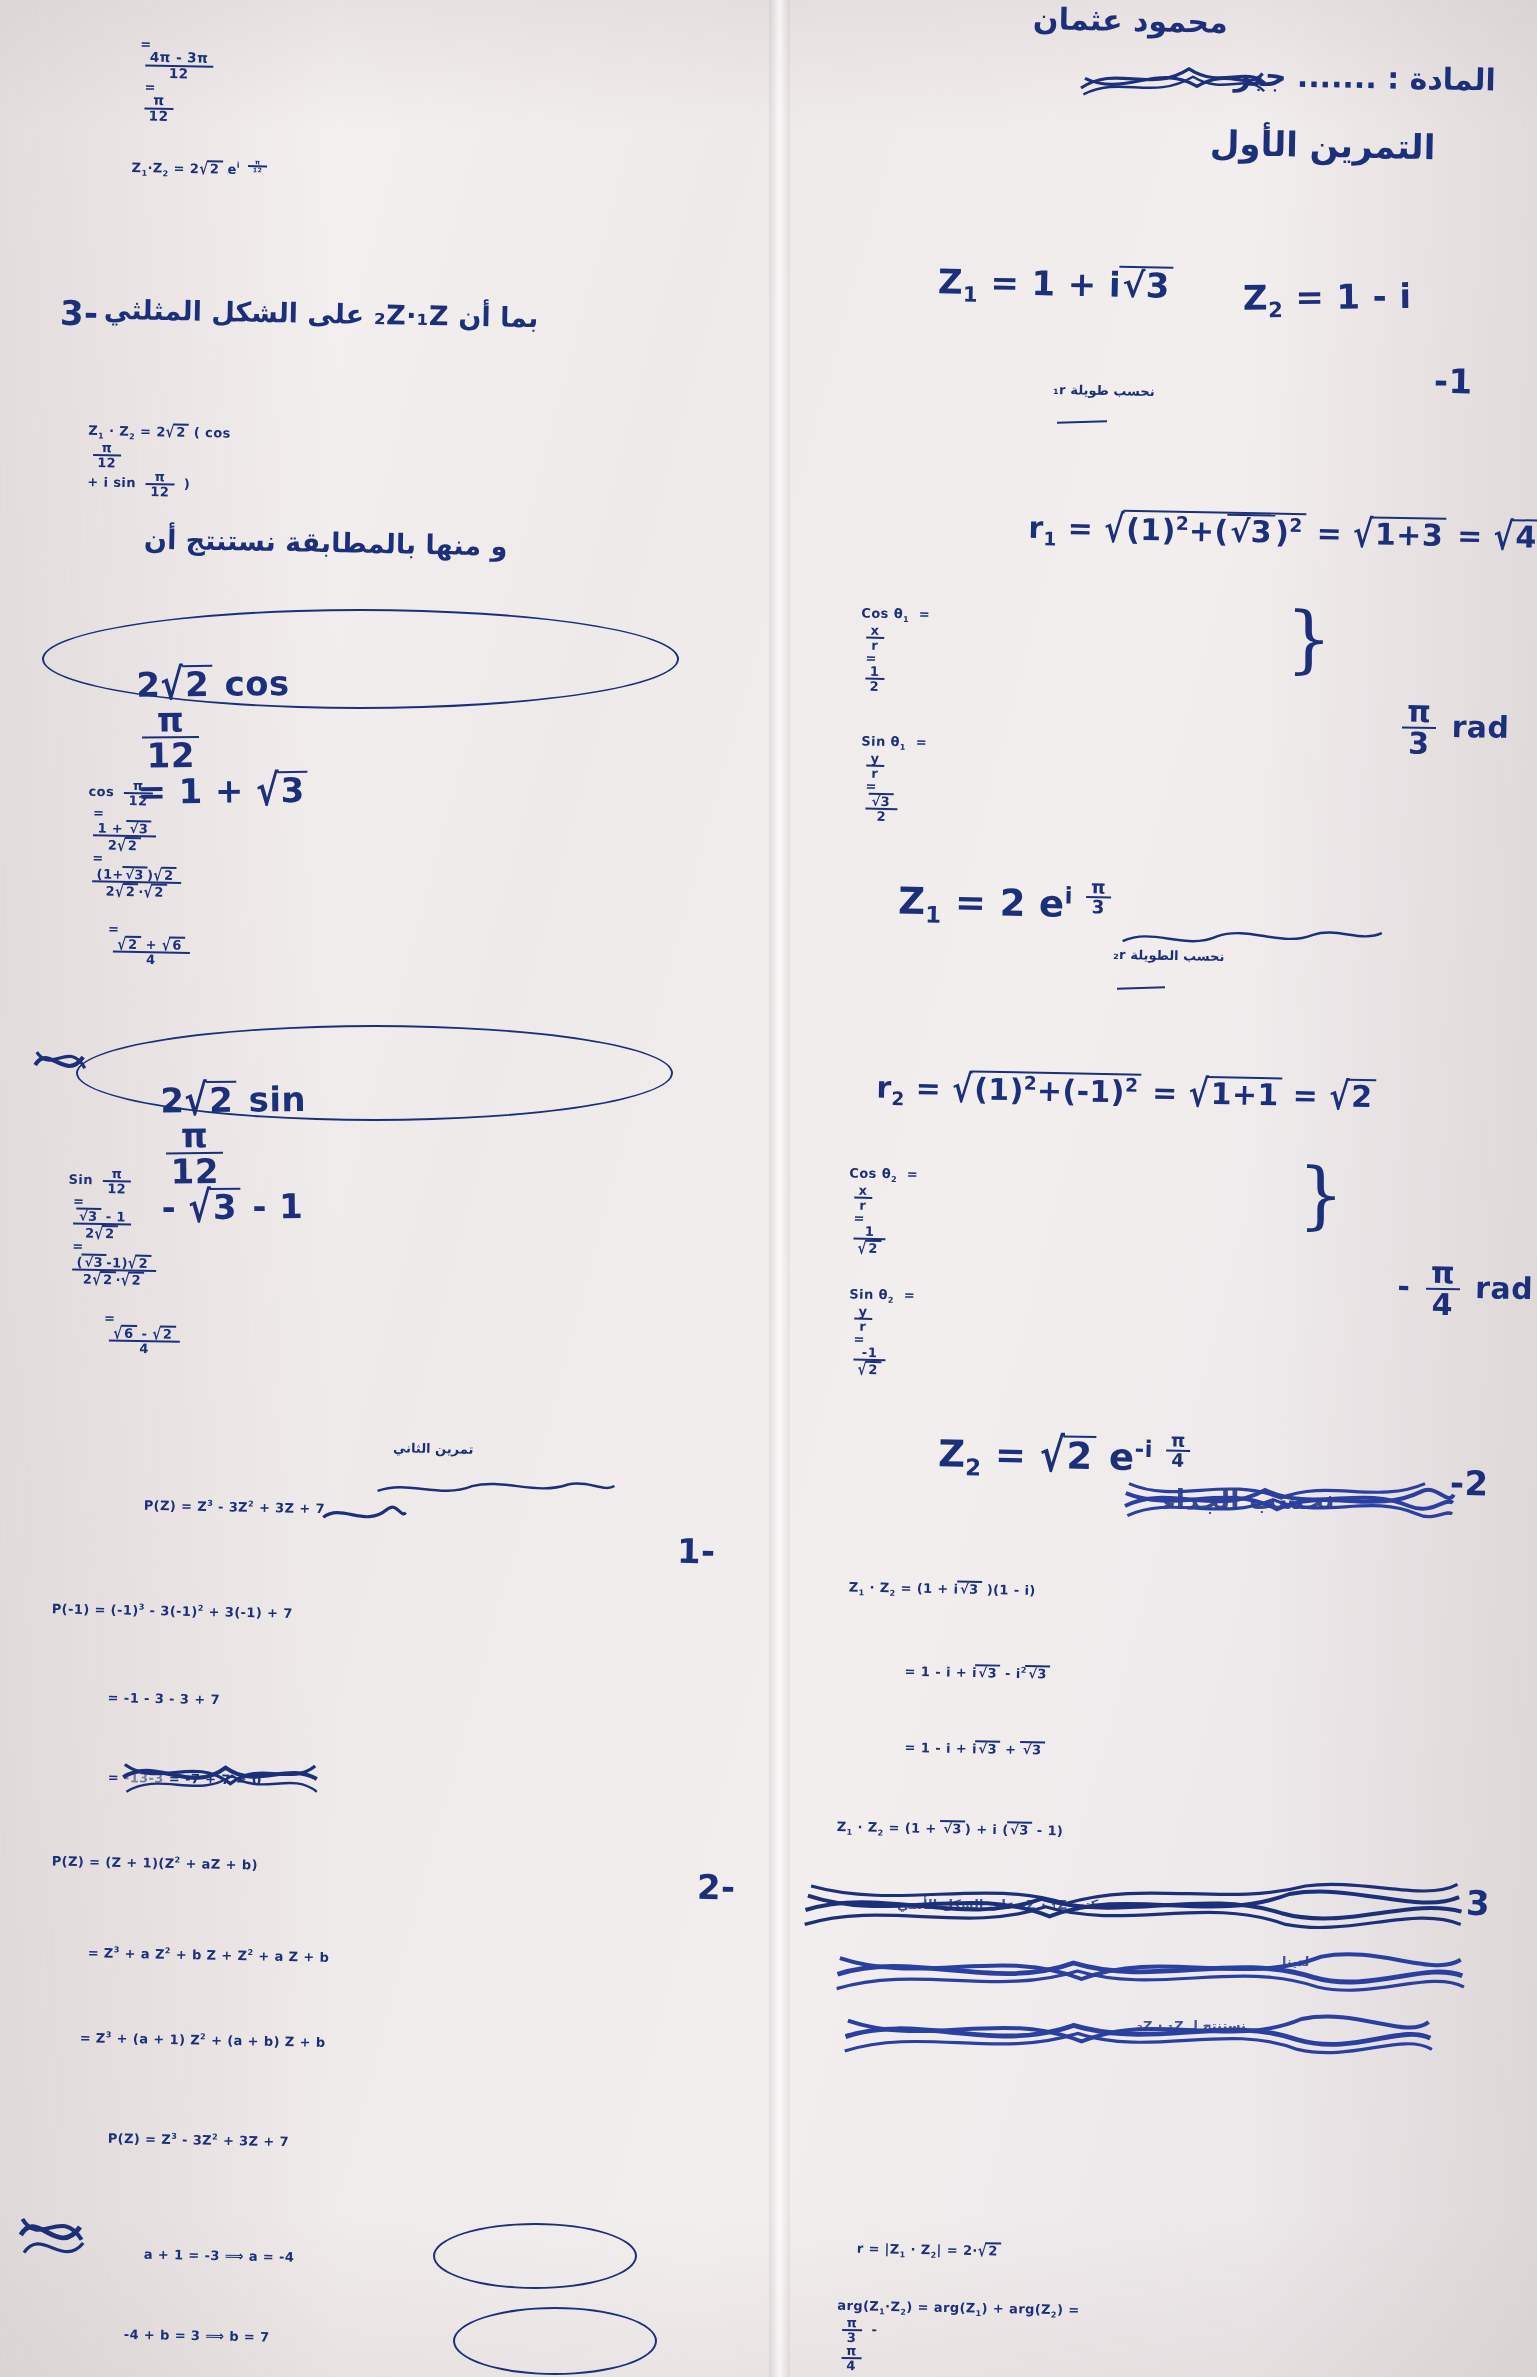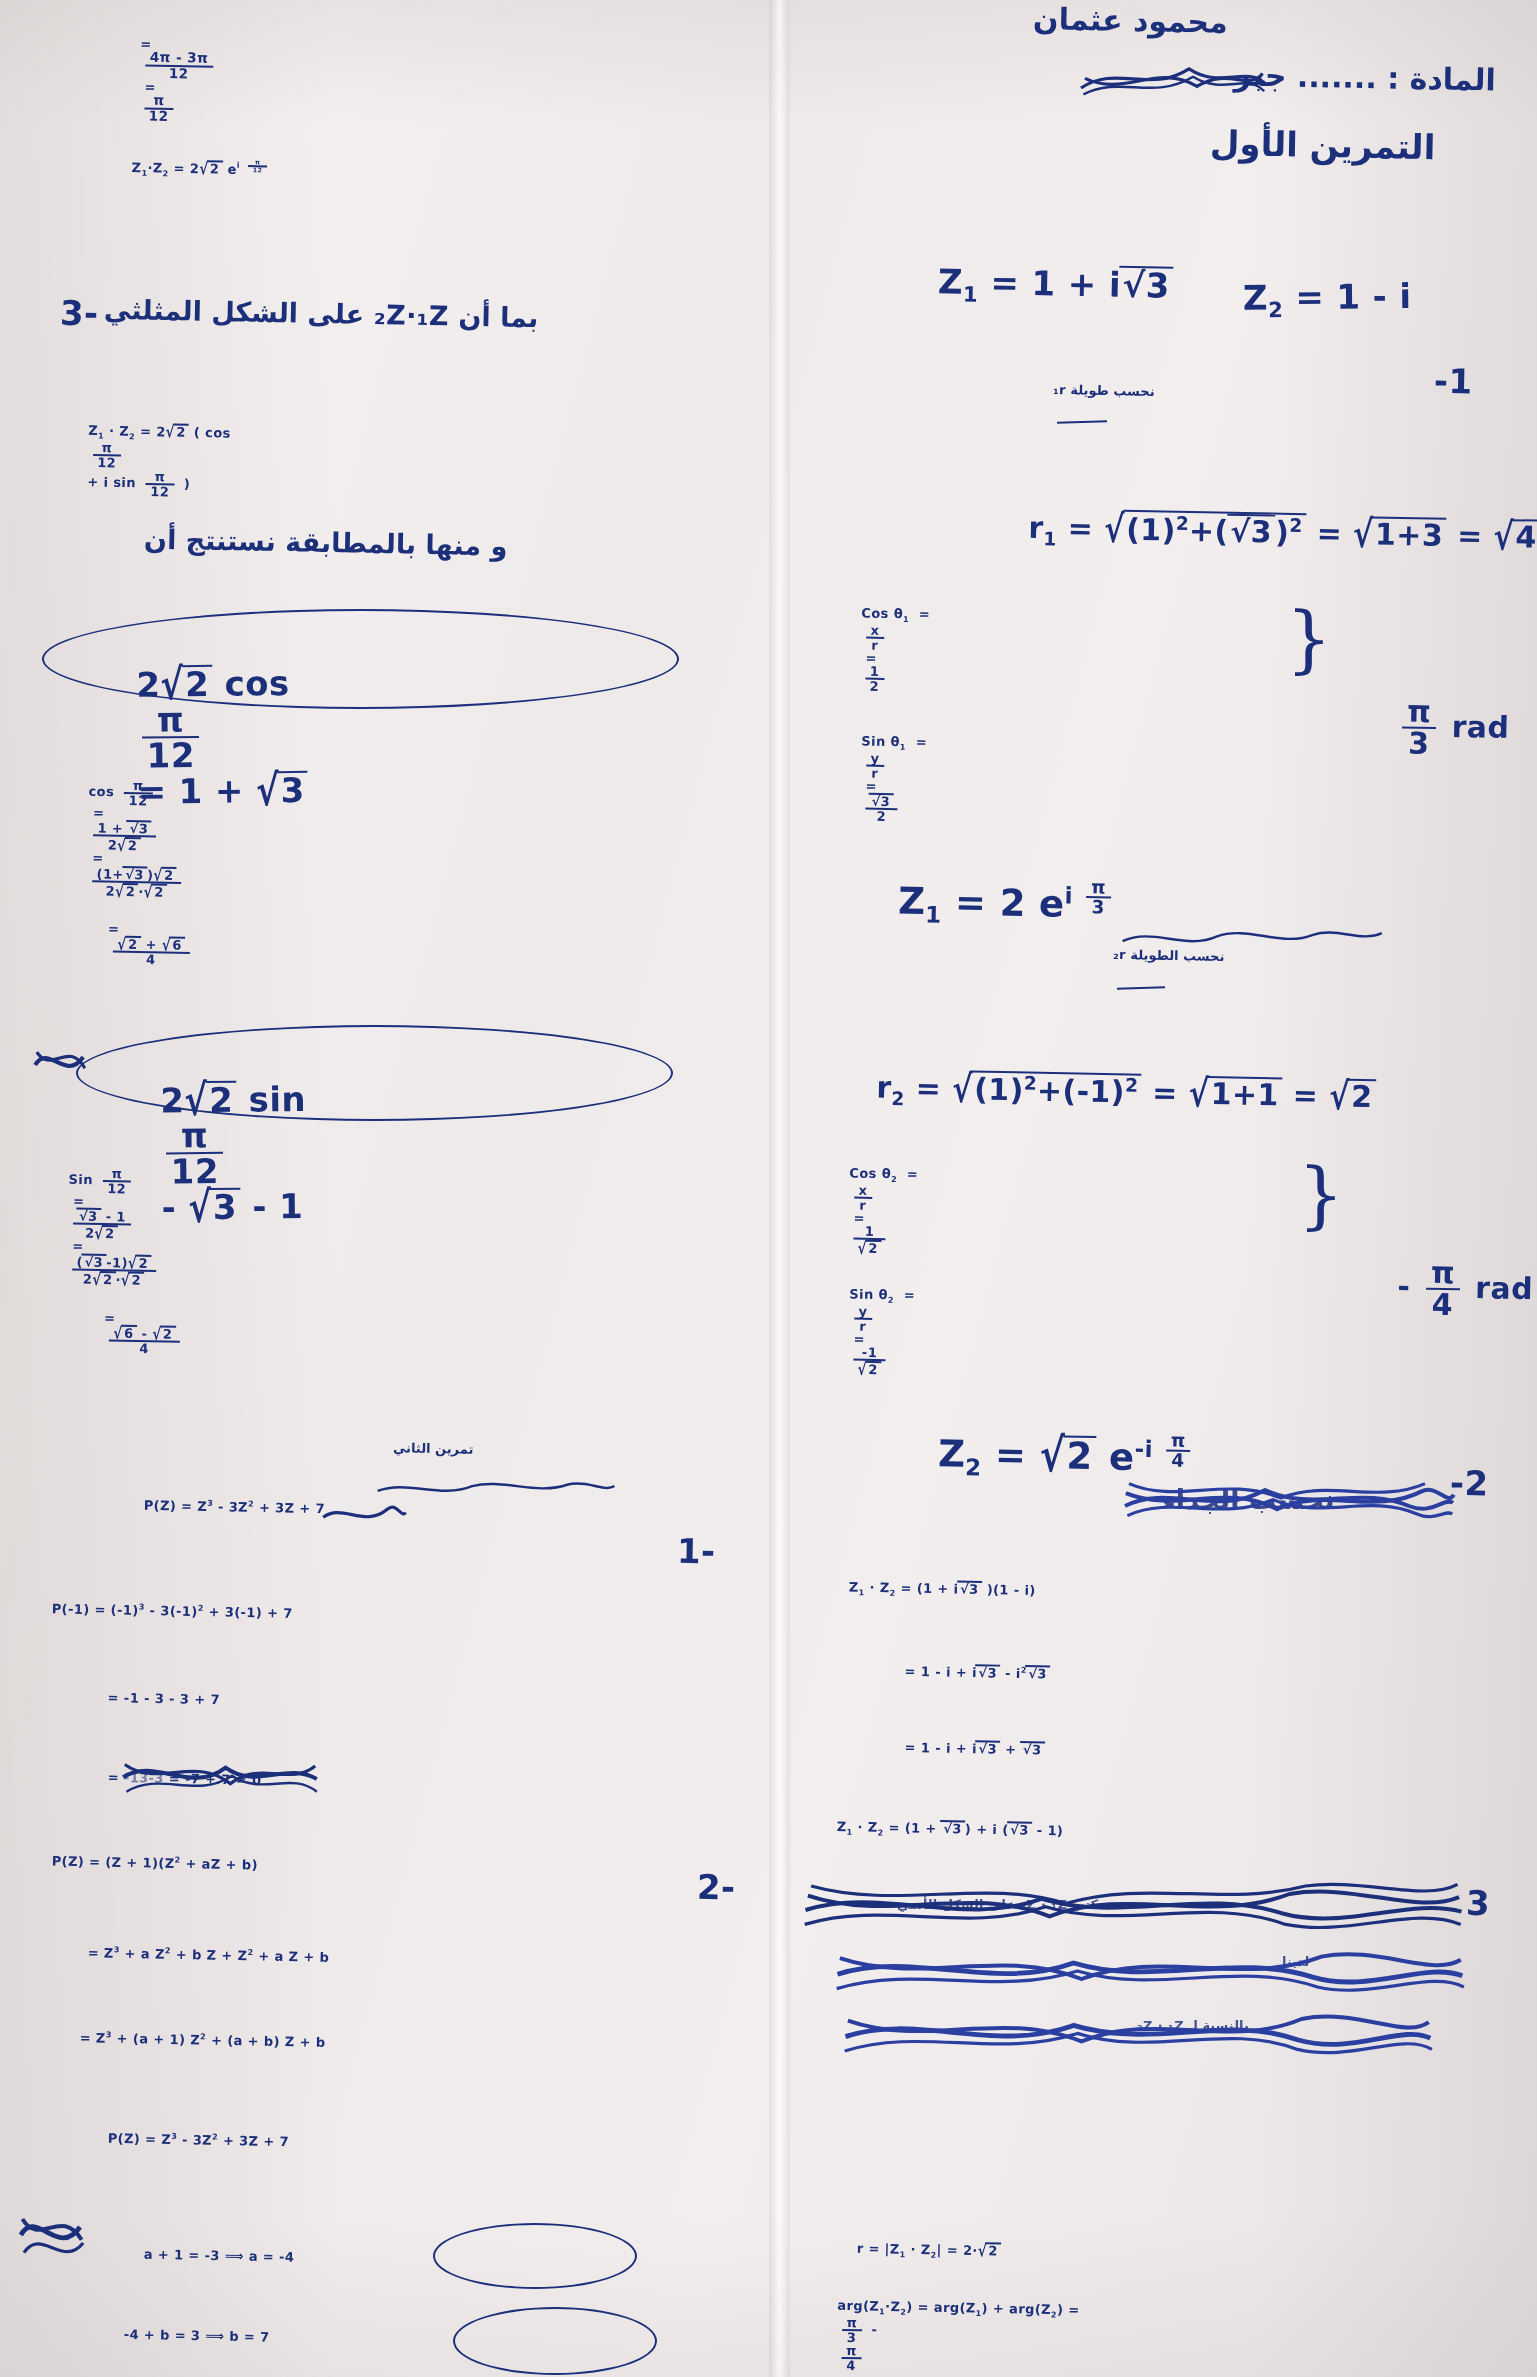--- a/index.html
+++ b/index.html
@@ -243,21 +243,21 @@
     <path d="M12,10 C120,40 230,0 330,32 C430,2 530,36 630,10 C700,0 780,30 820,8" stroke="#1c2f7a" stroke-width="4" fill="none"></path>
   </svg>
 
   <div class="hw ar s32" style="left:1282px; top:1955px; opacity:0.8;">لدينا</div>
   <svg class="scribble" style="left:833px; top:1939px; width:633px; height:64px;" viewBox="0 0 790 80" width="633" height="64">
     <path d="M5,44 C100,14 200,66 300,30 C400,60 500,16 600,48 C670,68 740,28 786,46" stroke="#2a3fa0" stroke-width="6" fill="none"></path>
     <path d="M8,24 C110,58 210,10 310,50 C410,12 510,60 610,22 C680,8 750,48 784,26" stroke="#2a3fa0" stroke-width="5" fill="none"></path>
     <path d="M4,62 C105,32 205,72 305,40 C405,70 505,26 605,60 C675,76 745,38 788,60" stroke="#2a3fa0" stroke-width="4" fill="none"></path>
   </svg>
 
-  <div class="hw ar s32" style="left:1137px; top:2019px; opacity:0.8;">بالنسبة لـ Z₁ · Z₂</div>
+  <div class="hw ar s32" style="left:1137px; top:2019px; opacity:0.8;">نستنتج لـ Z₁ · Z₂</div>
   <svg class="scribble" style="left:841px; top:2003px; width:593px; height:64px;" viewBox="0 0 740 80" width="593" height="64">
     <path d="M5,42 C95,12 190,64 290,28 C390,58 480,14 570,46 C640,66 700,26 736,44" stroke="#2a3fa0" stroke-width="6" fill="none"></path>
     <path d="M8,22 C105,56 200,8 300,48 C395,10 485,58 575,20 C645,6 705,46 734,24" stroke="#2a3fa0" stroke-width="5" fill="none"></path>
     <path d="M4,60 C100,30 195,70 295,38 C390,68 480,24 570,58 C640,74 700,36 738,58" stroke="#2a3fa0" stroke-width="4" fill="none"></path>
   </svg>
 
   <div class="hw s36 tl3" style="left:837px; top:2227px;">
     r = |Z<span class="sub">1</span> · Z<span class="sub">2</span>| = 2·<span class="radsym">√</span><span class="sq">2</span>
   </div>
   <div class="hw s36 tl3" style="left:817px; top:2287px;">

